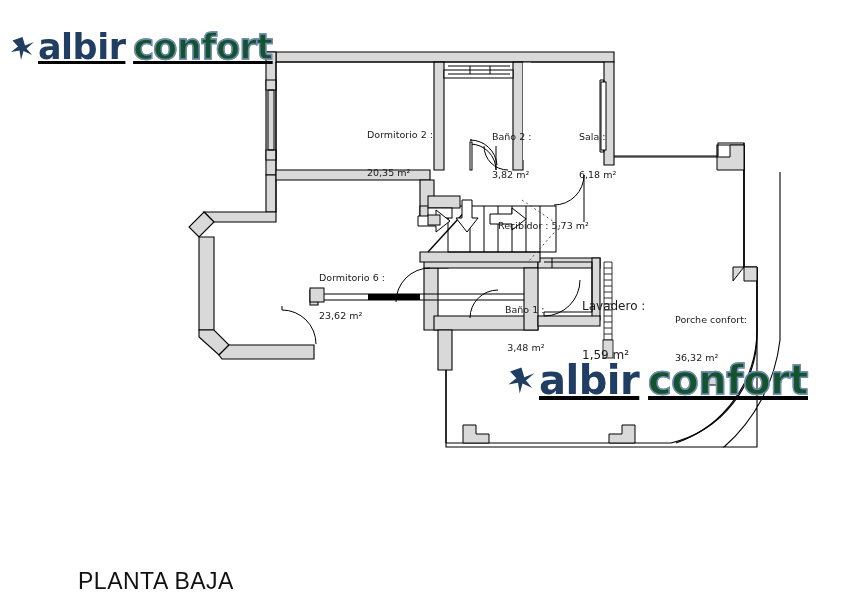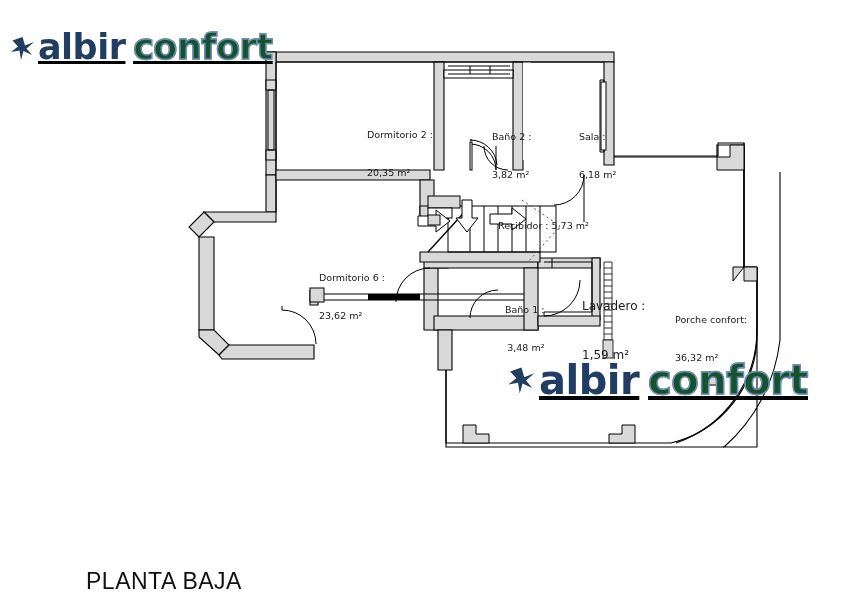--- a/index.html
+++ b/index.html
@@ -72,21 +72,21 @@
     user-select: none;
   }
   .room-label.small {
     font-size: 12px;
   }
   .room-label .ln { display: block; padding-left: 31px; }
 
   
   #plan-title {
     position: absolute;
-    left: 86px;
+    left: 78px;
     top: 568px;
     font-family: "Liberation Sans", sans-serif;
     font-size: 23px;
     letter-spacing: 0.5px;
     color: #111111;
     white-space: pre;
   }
 </style>
 </head>
 <body>

